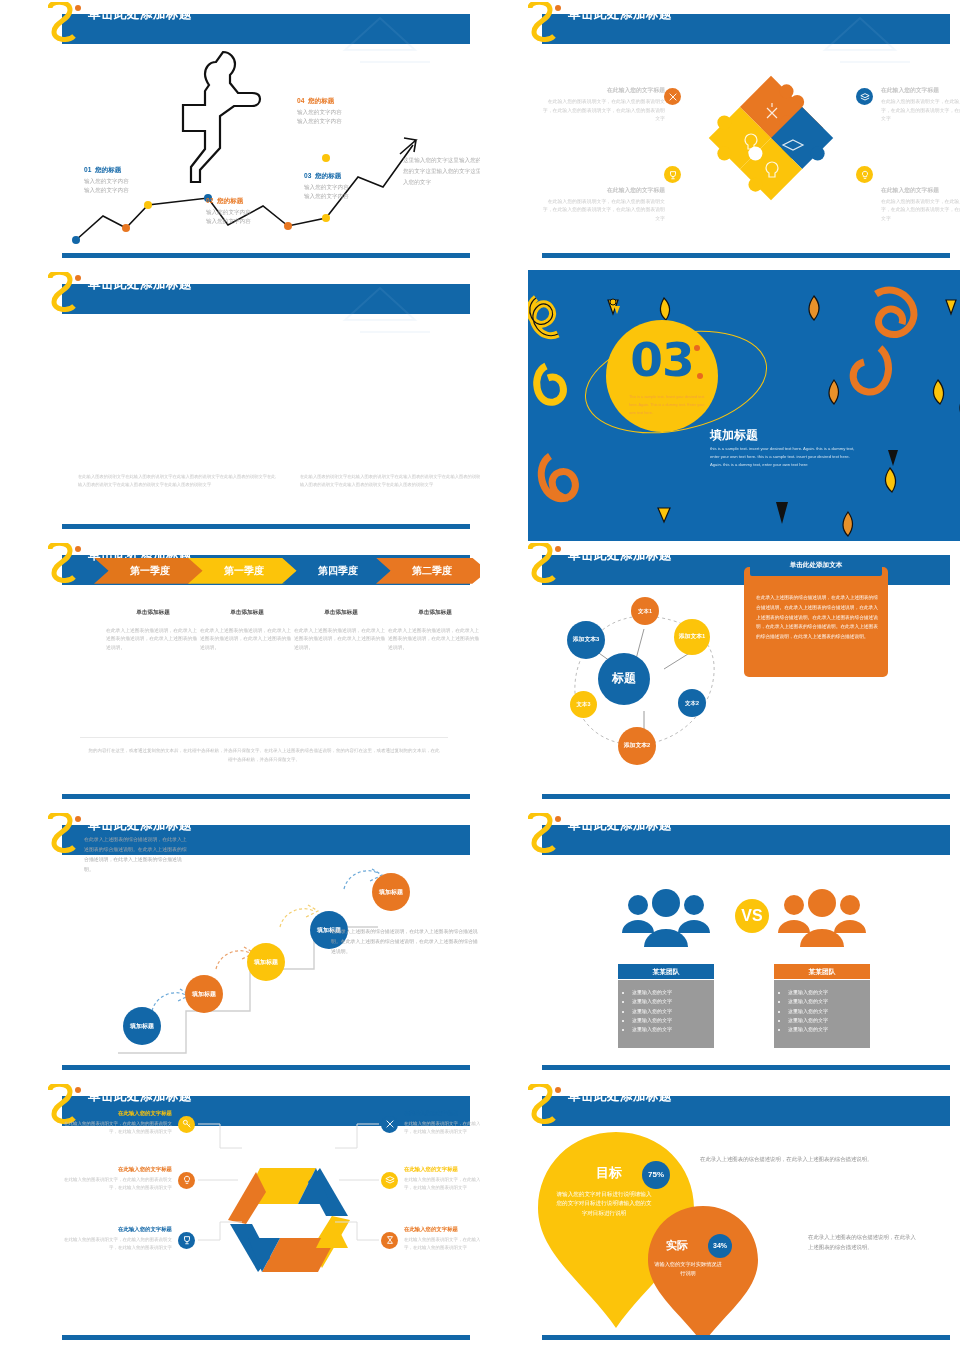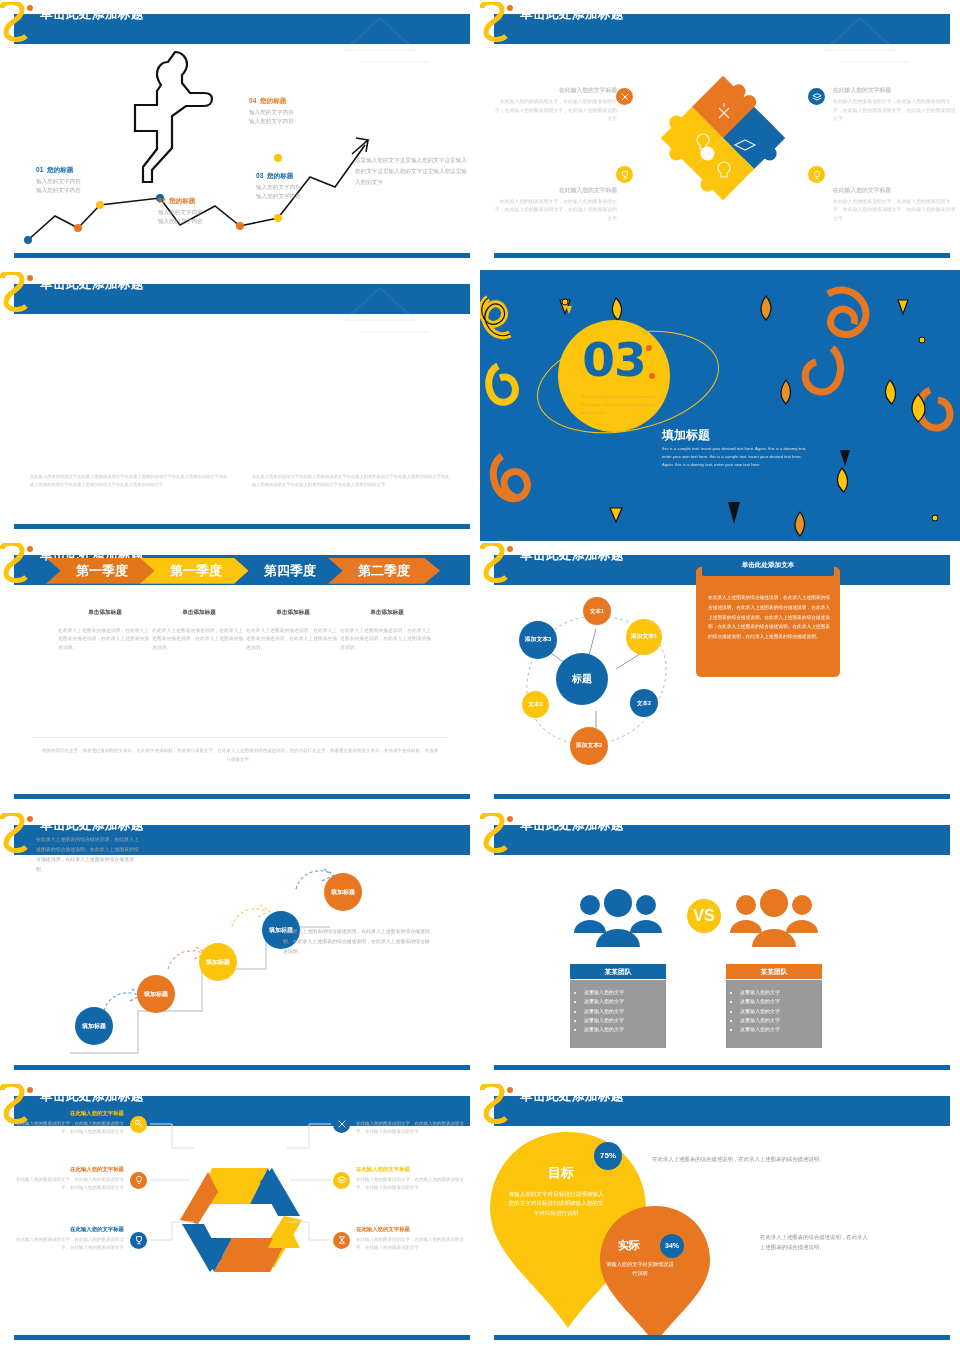--- a/index.html
+++ b/index.html
@@ -14,21 +14,21 @@
     --txt-gray:#a6a6a6;
   }
   *{box-sizing:border-box;margin:0;padding:0;}
   html,body{background:#ffffff;}
   body{
     width:960px;height:1352px;overflow:hidden;
     font-family:"Liberation Sans","DejaVu Sans",sans-serif;
     -webkit-font-smoothing:antialiased;
   }
   .deck{display:grid;grid-template-columns:480px 480px;grid-template-rows:repeat(5,270.4px);width:960px;height:1352px;}
-  .slide{position:relative;overflow:hidden;background:#fff;padding:0 0 0 0;}
+  .slide{position:relative;overflow:hidden;background:#fff;padding:0 0 0 0;margin-left:48px;}
 
   
   .hdr{position:absolute;left:14px;right:10px;top:14px;height:30px;background:var(--blue);}
   .hdr-title{position:absolute;left:40px;top:6px;color:#fff;font-size:12.5px;font-weight:bold;letter-spacing:.5px;}
   .swirl{position:absolute;left:0px;top:2px;width:46px;height:46px;overflow:hidden;pointer-events:none;}
   .wm{position:absolute;right:30px;top:10px;width:110px;height:60px;opacity:.10;pointer-events:none;}
   .foot{position:absolute;left:14px;right:10px;bottom:12px;height:5px;background:var(--blue);}
   .ttl-o{color:var(--orange);font-weight:bold;}
   .ttl-b{color:var(--blue);font-weight:bold;}
   .ttl-y{color:var(--yellow);font-weight:bold;}
@@ -49,21 +49,21 @@
 
   
   .s4{background:#1068ae;}
   .s4 .circ{position:absolute;left:78px;top:50px;width:112px;height:112px;border-radius:50%;background:var(--yellow);}
   .s4 .num{position:absolute;left:0;right:0;top:12px;text-align:center;font-size:47px;font-weight:bold;color:#1068ae;font-family:"DejaVu Sans",sans-serif;letter-spacing:-1px;}
   .s4 .sub{position:absolute;left:23px;top:74px;width:78px;font-size:3.8px;line-height:2.1;color:#f4a23a;}
   .s4 .h2{position:absolute;left:182px;top:157px;font-size:12px;font-weight:bold;color:#fff;}
   .s4 .body{position:absolute;left:182px;top:175px;width:146px;font-size:4.2px;line-height:1.85;color:#cfe2f1;}
 
   
-  .chev{position:absolute;height:26px;display:flex;align-items:center;justify-content:center;color:#fff;font-weight:bold;font-size:13px;
+  .chev{position:absolute;height:26px;display:flex;align-items:center;justify-content:center;color:#fff;font-weight:bold;font-size:10px;
         clip-path:polygon(0 0, 86% 0, 100% 50%, 86% 100%, 0 100%, 13% 50%);}
   .q-h{position:absolute;text-align:center;font-size:5.6px;font-weight:bold;color:#4a4a4a;}
   .q-b{position:absolute;font-size:4.8px;line-height:1.8;color:#b8b8b8;}
   .q-foot{position:absolute;left:40px;right:40px;top:205px;text-align:center;font-size:4.5px;line-height:2;color:#b9b9b9;}
   .q-rule{position:absolute;left:32px;right:32px;top:196px;height:1px;background:#e9e9e9;}
 
   
   .cbub{position:absolute;border-radius:50%;display:flex;align-items:center;justify-content:center;color:#fff;font-weight:bold;text-align:center;line-height:1.15;}
   .panel-h{position:absolute;left:222px;top:15px;width:132px;height:20px;background:var(--blue);color:#fff;font-size:6.6px;font-weight:bold;display:flex;align-items:center;justify-content:center;border-radius:2px;}
   .panel-b{position:absolute;left:216px;top:26px;width:144px;height:110px;background:var(--orange);border-radius:5px;}
@@ -365,21 +365,21 @@
       </div>
     <div class="cbub" style="left:90px;top:186px;width:38px;height:38px;background:var(--orange);font-size:5.8px">
         <span>添加文本2</span>
       </div>
     <div class="cbub" style="left:42px;top:150px;width:27px;height:27px;background:var(--yellow);font-size:5.4px">
         <span>文本3</span>
       </div>
     <div class="cbub" style="left:39px;top:80px;width:38px;height:38px;background:var(--blue);font-size:5.8px">
         <span>添加文本3</span>
       </div>
-    <div class="cbub" style="left:76px;top:112px;width:52px;height:52px;background:var(--blue);font-size:10px">
+    <div class="cbub" style="left:70px;top:112px;width:52px;height:52px;background:var(--blue);font-size:12px">
         <span>标题</span>
       </div>
 
     <div class="panel-b"></div>
     <div class="panel-h">单击此处添加文本</div>
     <div class="panel-tx">在此录入上述图表的综合描述说明，在此录入上述图表的综合描述说明。在此录入上述图表的综合描述说明，在此录入上述图表的综合描述说明。在此录入上述图表的综合描述说明，在此录入上述图表的综合描述说明。在此录入上述图表的综合描述说明，在此录入上述图表的综合描述说明。</div>
 
     <div class="foot"></div>
   </div>
 
@@ -588,21 +588,21 @@
     </div>
     <div class="hdr-title">单击此处添加标题</div>
 
     <svg style="position:absolute;left:10px;top:46px" width="250" height="210">
       <path d="M78 4 C33 4 0 38 0 80 C0 126 48 156 78 200 C108 156 156 126 156 80 C156 38 123 4 78 4z" fill="#fcc40a"></path>
       <path d="M165 78 C133 78 110 102 110 132 C110 164 144 186 165 216 C186 186 220 164 220 132 C220 102 197 78 165 78z" fill="#e87722"></path>
     </svg>
 
     <div class="pin-name" style="left:68px;top:82px;font-size:13px">目标</div>
     <div class="pin-tx" style="left:28px;top:108px;width:96px;font-size:5.6px;line-height:1.75">请输入您的文字对目标进行说明请输入您的文字对目标进行说明请输入您的文字对目标进行说明</div>
-    <div class="pct" style="left:114px;top:60px;width:28px;height:28px;font-size:8px">75%</div>
+    <div class="pct" style="left:114px;top:79px;width:28px;height:28px;font-size:8px">75%</div>
 
     <div class="pin-name" style="left:138px;top:156px;font-size:11px">实际</div>
     <div class="pin-tx" style="left:126px;top:178px;width:68px;font-size:5.2px;line-height:1.8">请输入您的文字对实际情况进行说明</div>
     <div class="pct" style="left:180px;top:152px;width:24px;height:24px;font-size:7px">34%</div>
 
     <div class="s10-tx" style="left:172px;top:72px;width:215px">在此录入上述图表的综合描述说明，在此录入上述图表的综合描述说明。</div>
     <div class="s10-tx" style="left:280px;top:150px;width:110px">在此录入上述图表的综合描述说明，在此录入上述图表的综合描述说明。</div>
 
     <div class="foot"></div>
   </div>

